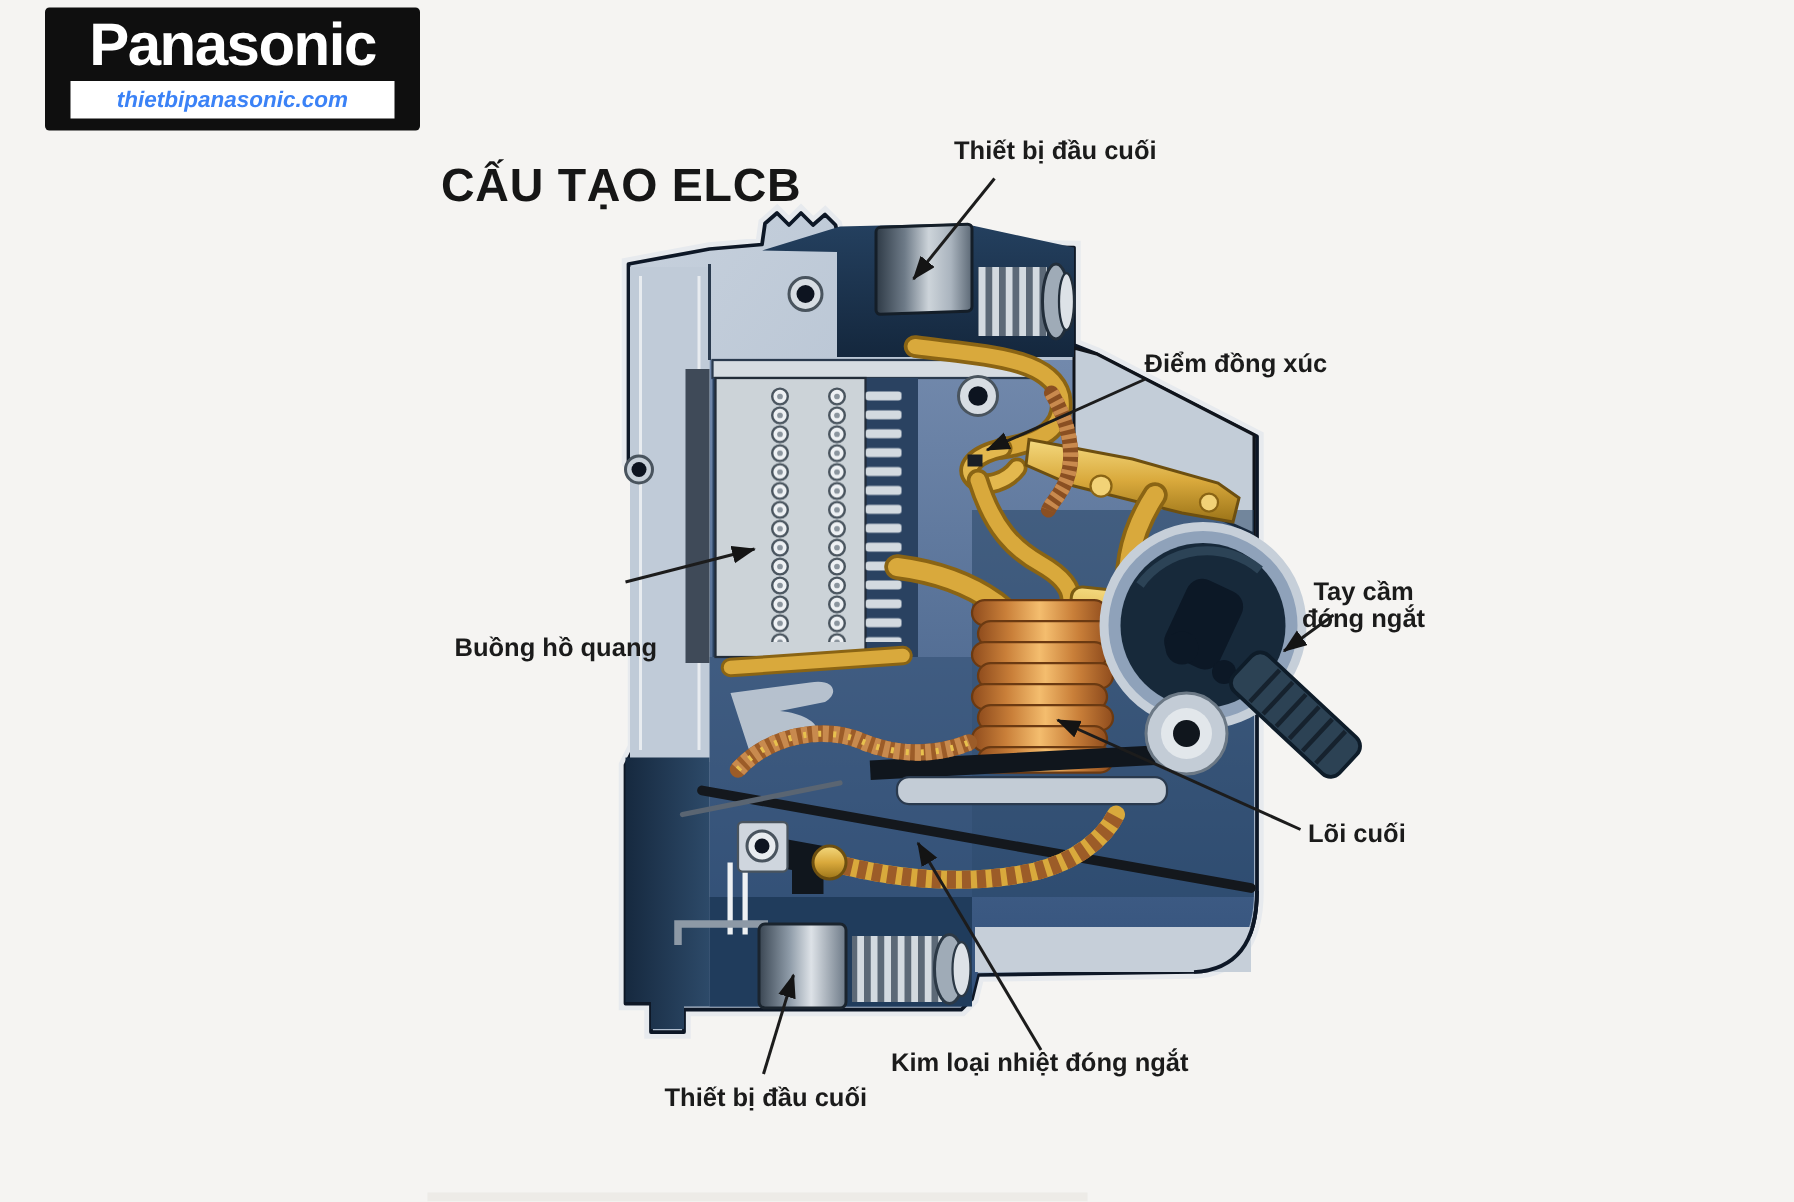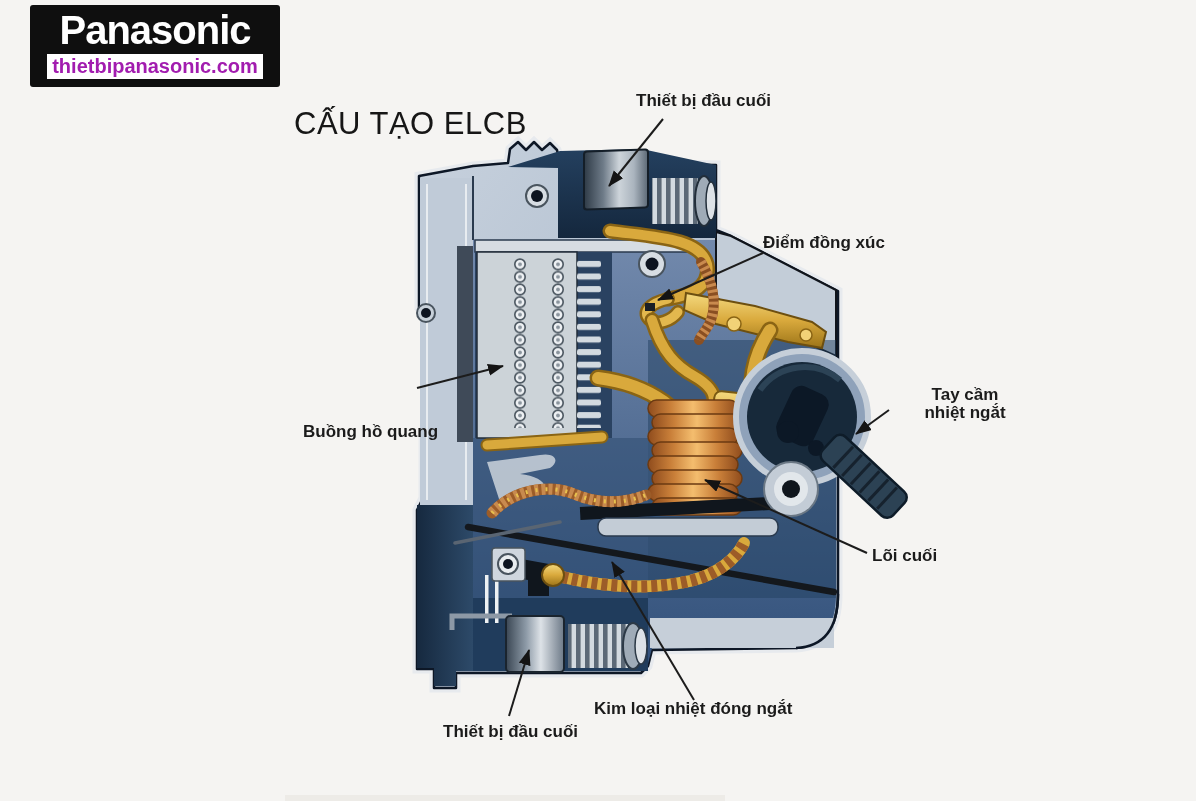--- a/index.html
+++ b/index.html
@@ -21,27 +21,27 @@
   }
   .logo-brand {
     color:#ffffff; font-weight:bold; font-size:40px; letter-spacing:-1px;
     line-height:46px; margin-top:2px;
   }
   .logo-sitebar {
     background:#ffffff; width:216px; height:25px; margin-top:1px;
     display:flex; align-items:center; justify-content:center;
   }
   .logo-site {
-    color:#a21caf; font-weight:bold; font-size:20px; letter-spacing:0px;
+    color:#3b82f6; font-weight:bold; font-size:15px; letter-spacing:0px;font-style:italic;
   }
 
   
   .diagram-title {
     position:absolute; left:294px; top:106px;
-    font-size:31px; font-weight:400; color:#161616; letter-spacing:0.5px;
+    font-size:31px; font-weight:700; color:#161616; letter-spacing:0.5px;
   }
 
   
   .lbl {
     position:absolute; font-weight:bold; font-size:17px; color:#1b1b1b;
     white-space:nowrap; line-height:18px;
   }
   .lbl.center { text-align:center; white-space:normal; }
 
   .bottom-strip {
@@ -300,23 +300,23 @@
   </div>
 
   <div class="diagram-title">CẤU TẠO ELCB</div>
 
   <div class="lbl" style="left:636px; top:92px; width:120px; text-align:center;">Thiết bị đầu cuối</div>
 
   <div class="lbl" style="left:763px; top:234px;">Điểm đồng xúc</div>
 
   <div class="lbl" style="left:303px; top:378px;margin-top:45px;">Buồng hồ quang</div>
 
-  <div class="lbl center" style="left:920px; top:386px; width:90px;">
+  <div class="lbl center" style="left:864px; top:386px; width:90px;">
     <span>Tay cầm</span><br>
-    <span>nhiệt ngắt</span>
+    <span>đóng ngắt</span>
   </div>
 
   <div class="lbl" style="left:872px; top:547px;">Lõi cuối</div>
 
   <div class="lbl" style="left:594px; top:700px;">Kim loại nhiệt đóng ngắt</div>
 
   <div class="lbl" style="left:443px; top:723px;">Thiết bị đầu cuối</div>
 
   <div class="bottom-strip"></div>
 </div>

